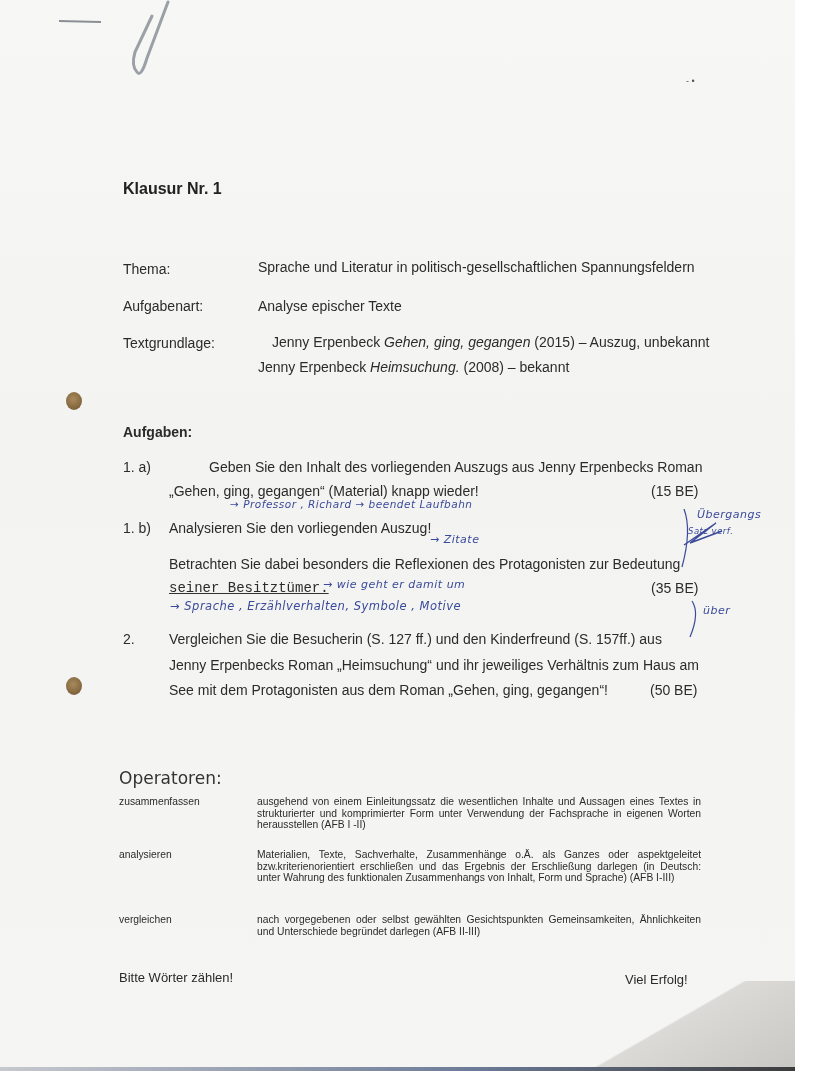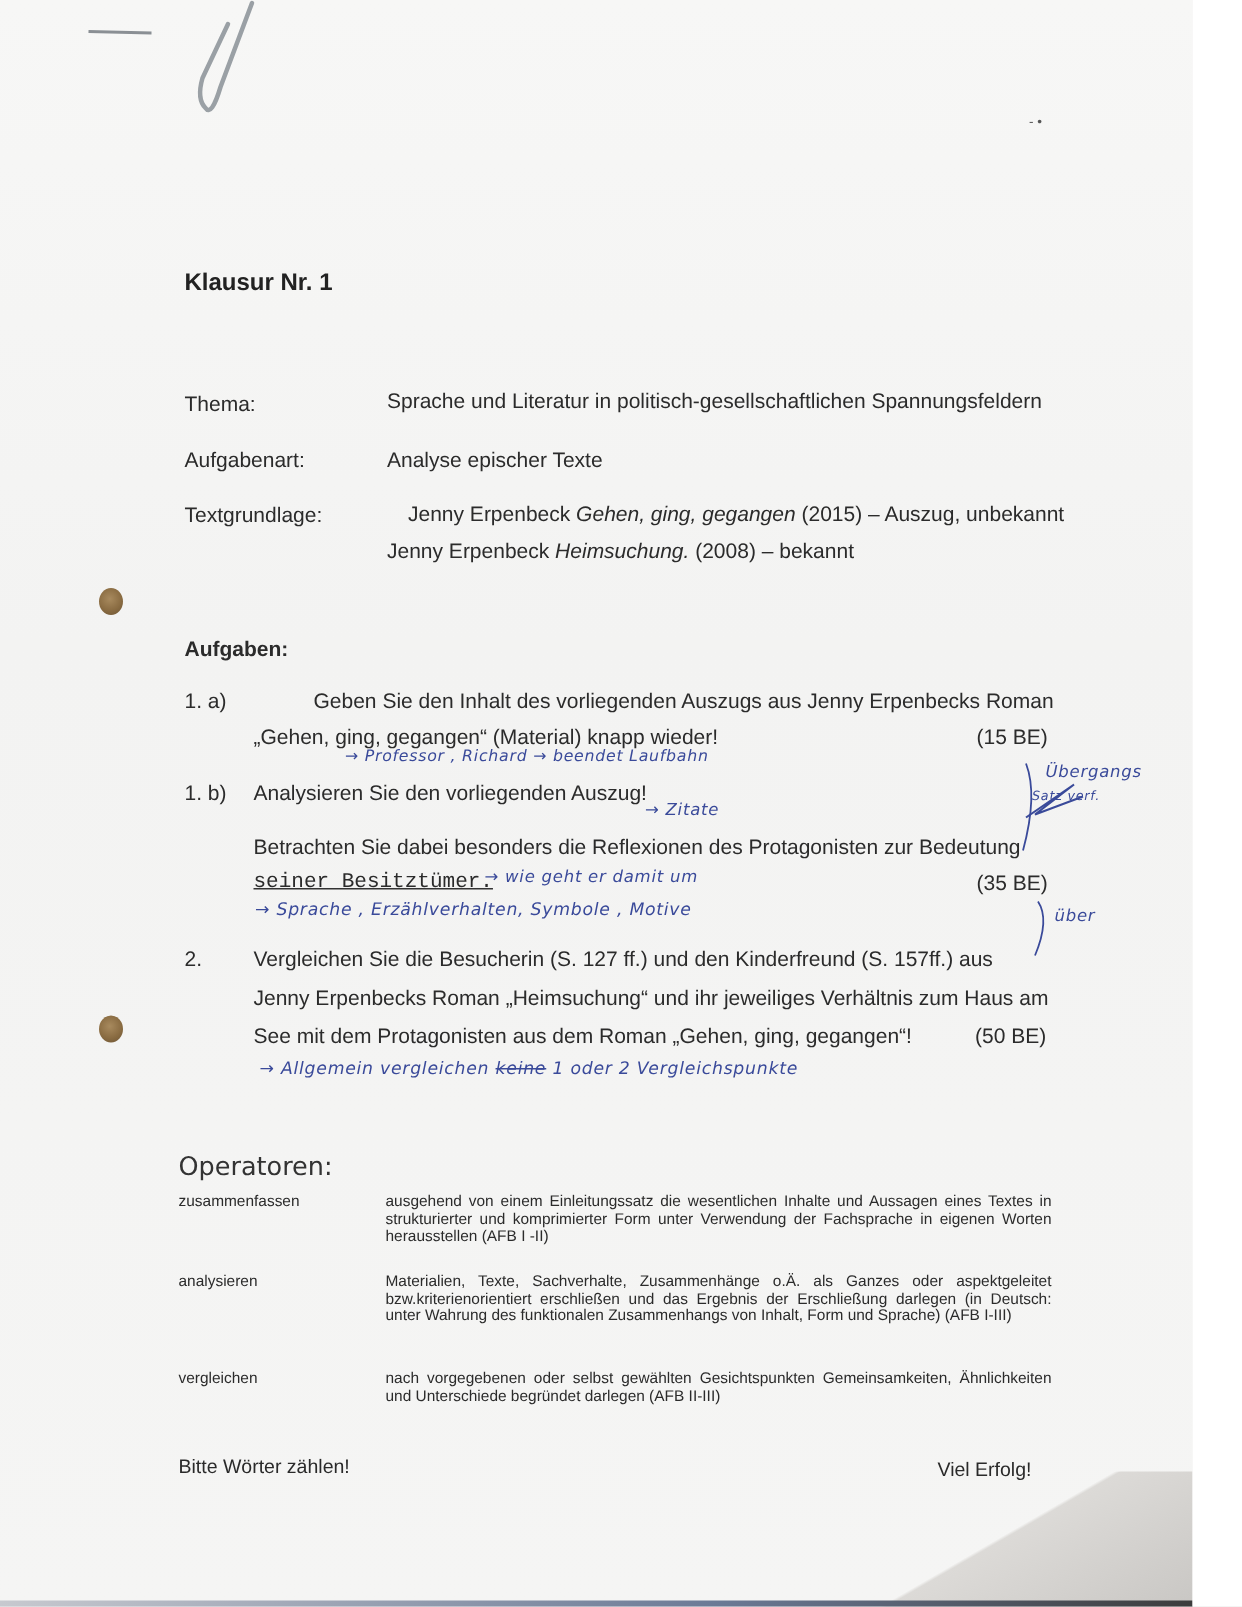--- a/index.html
+++ b/index.html
@@ -94,25 +94,20 @@
   </svg>
   <div class="abs hand" style="left:697px;top:508px;font-size:11px;">Übergangs</div>
   <div class="abs hand" style="left:688px;top:526px;font-size:8.5px;">Satz verf.</div>
   <div class="abs hand" style="left:703px;top:604px;font-size:11px;">über</div>
 
   <div class="abs t14" style="left:123px;top:631px;">2.</div>
   <div class="abs t14" style="left:169px;top:631px;text-align:right;">Vergleichen Sie die Besucherin (S. 127 ff.) und den Kinderfreund (S. 157ff.) aus</div>
   <div class="abs t14" style="left:169px;top:682px;">See mit dem Protagonisten aus dem Roman „Gehen, ging, gegangen“!</div>
   <div class="abs t14" style="left:169px;top:657px;">Jenny Erpenbecks Roman „Heimsuchung“ und ihr jeweiliges Verhältnis zum Haus am</div>
   <div class="abs t14" style="left:650px;top:682px;">(50 BE)</div>
-  <div class="abs hand" style="left:173px;top:705px;font-size:11.5px;">
-    <span>→ Allgemein vergleichen</span>
-    <span style="text-decoration:line-through;">keine</span>
-    <span>1 oder 2 Vergleichspunkte</span>
-  </div>
 
   <div class="abs" style="left:119px;top:768px;font-size:17px;color:#333;font-family:'DejaVu Sans',sans-serif;">Operatoren:</div>
 
   <div class="abs t10" style="left:119px;top:796px;">zusammenfassen</div>
   <div class="op-desc t10" style="top:796px;">ausgehend von einem Einleitungssatz die wesentlichen Inhalte und Aussagen eines Textes in strukturierter und komprimierter Form unter Verwendung der Fachsprache in eigenen Worten herausstellen (AFB I -II)</div>
 
   <div class="abs t10" style="left:119px;top:849px;">analysieren</div>
   <div class="op-desc t10" style="top:849px;">Materialien, Texte, Sachverhalte, Zusammenhänge o.Ä. als Ganzes oder aspektgeleitet bzw.kriterienorientiert erschließen und das Ergebnis der Erschließung darlegen (in Deutsch: unter Wahrung des funktionalen Zusammenhangs von Inhalt, Form und Sprache) (AFB I-III)</div>
 
   <div class="abs t10" style="left:119px;top:914px;">vergleichen</div>

